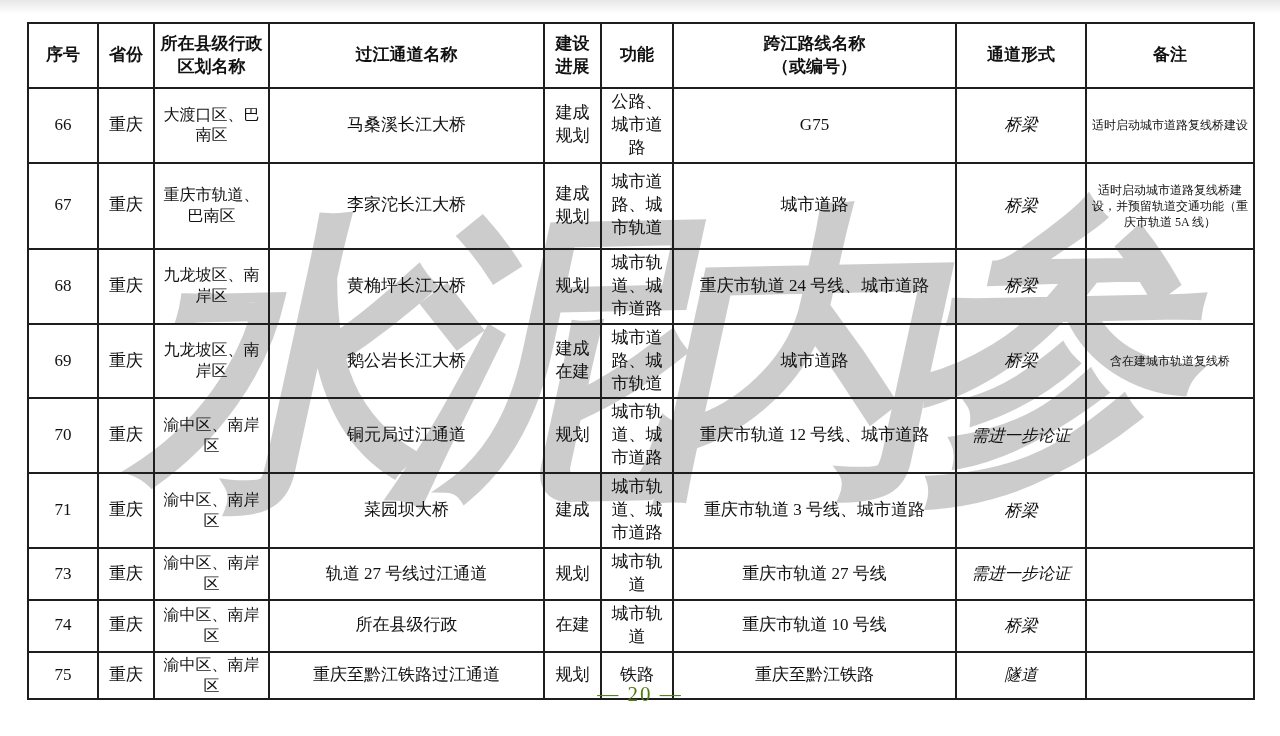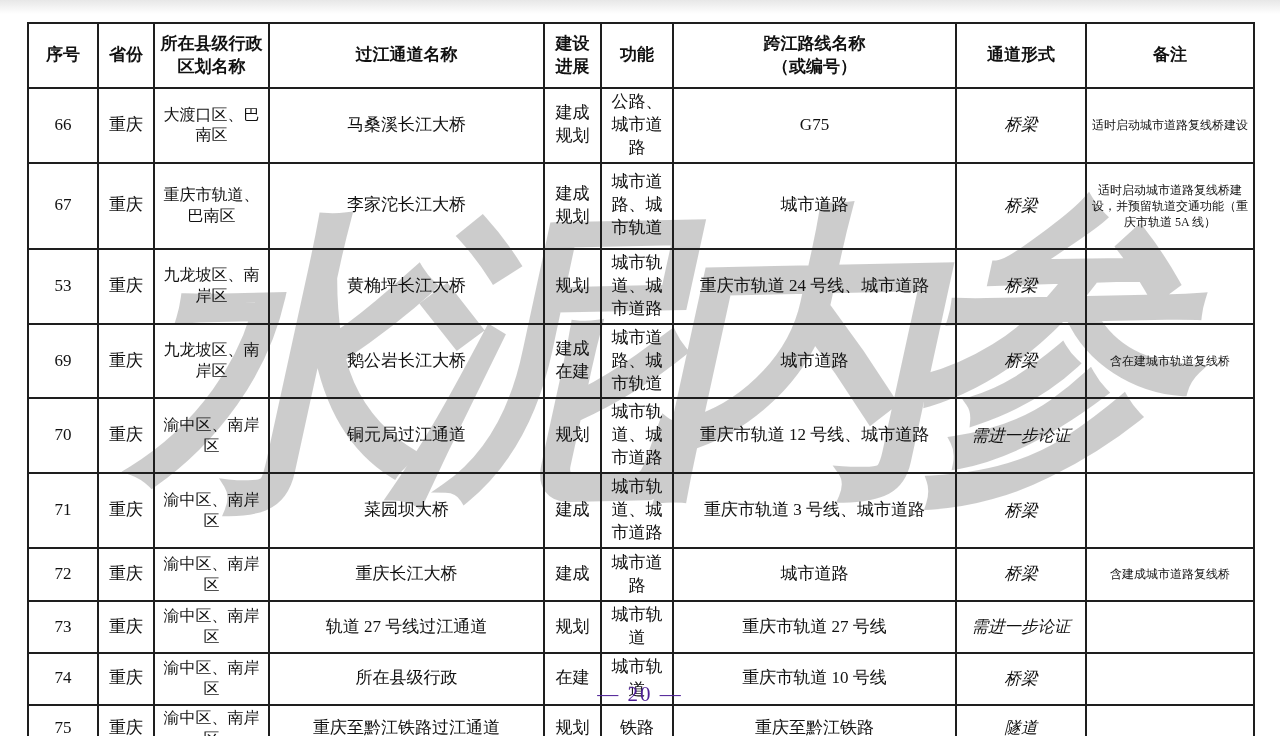--- a/index.html
+++ b/index.html
@@ -42,21 +42,21 @@
   .doc td{
     font-size:17px;line-height:1.35;
   }
   .doc td.c-district{font-size:16px;line-height:1.3;border-radius:32px;}
   .doc td.c-remark{font-size:12px;line-height:1.35;}
   .doc td.c-form{font-size:16.5px;font-style:italic;}
   .doc thead tr{height:65px;border-radius:27px;}
 
   .footer{
     position:absolute;left:0;top:682px;width:1280px;
-    text-align:center;font-size:21px;color:#4c1d95;z-index:1;
+    text-align:center;font-size:21px;color:#4d7c0f;z-index:1;
     letter-spacing:2px;
   }
 </style>
 </head>
 <body>
 
 <div class="page">
 
   <div class="watermark" style="color: rgb(117, 117, 117);">水泥内参</div>
 
@@ -107,21 +107,21 @@
           <td class="c-district">重庆市轨道、巴南区</td>
           <td class="c-name">李家沱长江大桥</td>
           <td class="c-progress">建成
 规划</td>
           <td class="c-function">城市道路、城市轨道</td>
           <td class="c-route">城市道路</td>
           <td class="c-form">桥梁</td>
           <td class="c-remark">适时启动城市道路复线桥建设，并预留轨道交通功能（重庆市轨道 5A 线）</td>
         </tr>
         <tr style="height: 65px;">
-          <td class="c-seq">53</td>
+          <td class="c-seq">68</td>
           <td class="c-province">重庆</td>
           <td class="c-district">九龙坡区、南岸区</td>
           <td class="c-name">黄桷坪长江大桥</td>
           <td class="c-progress">规划</td>
           <td class="c-function">城市轨道、城市道路</td>
           <td class="c-route">重庆市轨道 24 号线、城市道路</td>
           <td class="c-form">桥梁</td>
           <td class="c-remark"></td>
         </tr>
         <tr style="height: 74px;">
@@ -151,31 +151,20 @@
           <td class="c-seq">71</td>
           <td class="c-province">重庆</td>
           <td class="c-district">渝中区、南岸区</td>
           <td class="c-name">菜园坝大桥</td>
           <td class="c-progress">建成</td>
           <td class="c-function">城市轨道、城市道路</td>
           <td class="c-route">重庆市轨道 3 号线、城市道路</td>
           <td class="c-form">桥梁</td>
           <td class="c-remark"></td>
         </tr>
-        <tr style="height: 53px;">
-          <td class="c-seq">72</td>
-          <td class="c-province">重庆</td>
-          <td class="c-district">渝中区、南岸区</td>
-          <td class="c-name">重庆长江大桥</td>
-          <td class="c-progress">建成</td>
-          <td class="c-function">城市道路</td>
-          <td class="c-route">城市道路</td>
-          <td class="c-form">桥梁</td>
-          <td class="c-remark">含建成城市道路复线桥</td>
-        </tr>
         <tr style="height: 35px; padding-left: 8px;">
           <td class="c-seq">73</td>
           <td class="c-province">重庆</td>
           <td class="c-district">渝中区、南岸区</td>
           <td class="c-name">轨道 27 号线过江通道</td>
           <td class="c-progress">规划</td>
           <td class="c-function">城市轨道</td>
           <td class="c-route">重庆市轨道 27 号线</td>
           <td class="c-form">需进一步论证</td>
           <td class="c-remark"></td>

